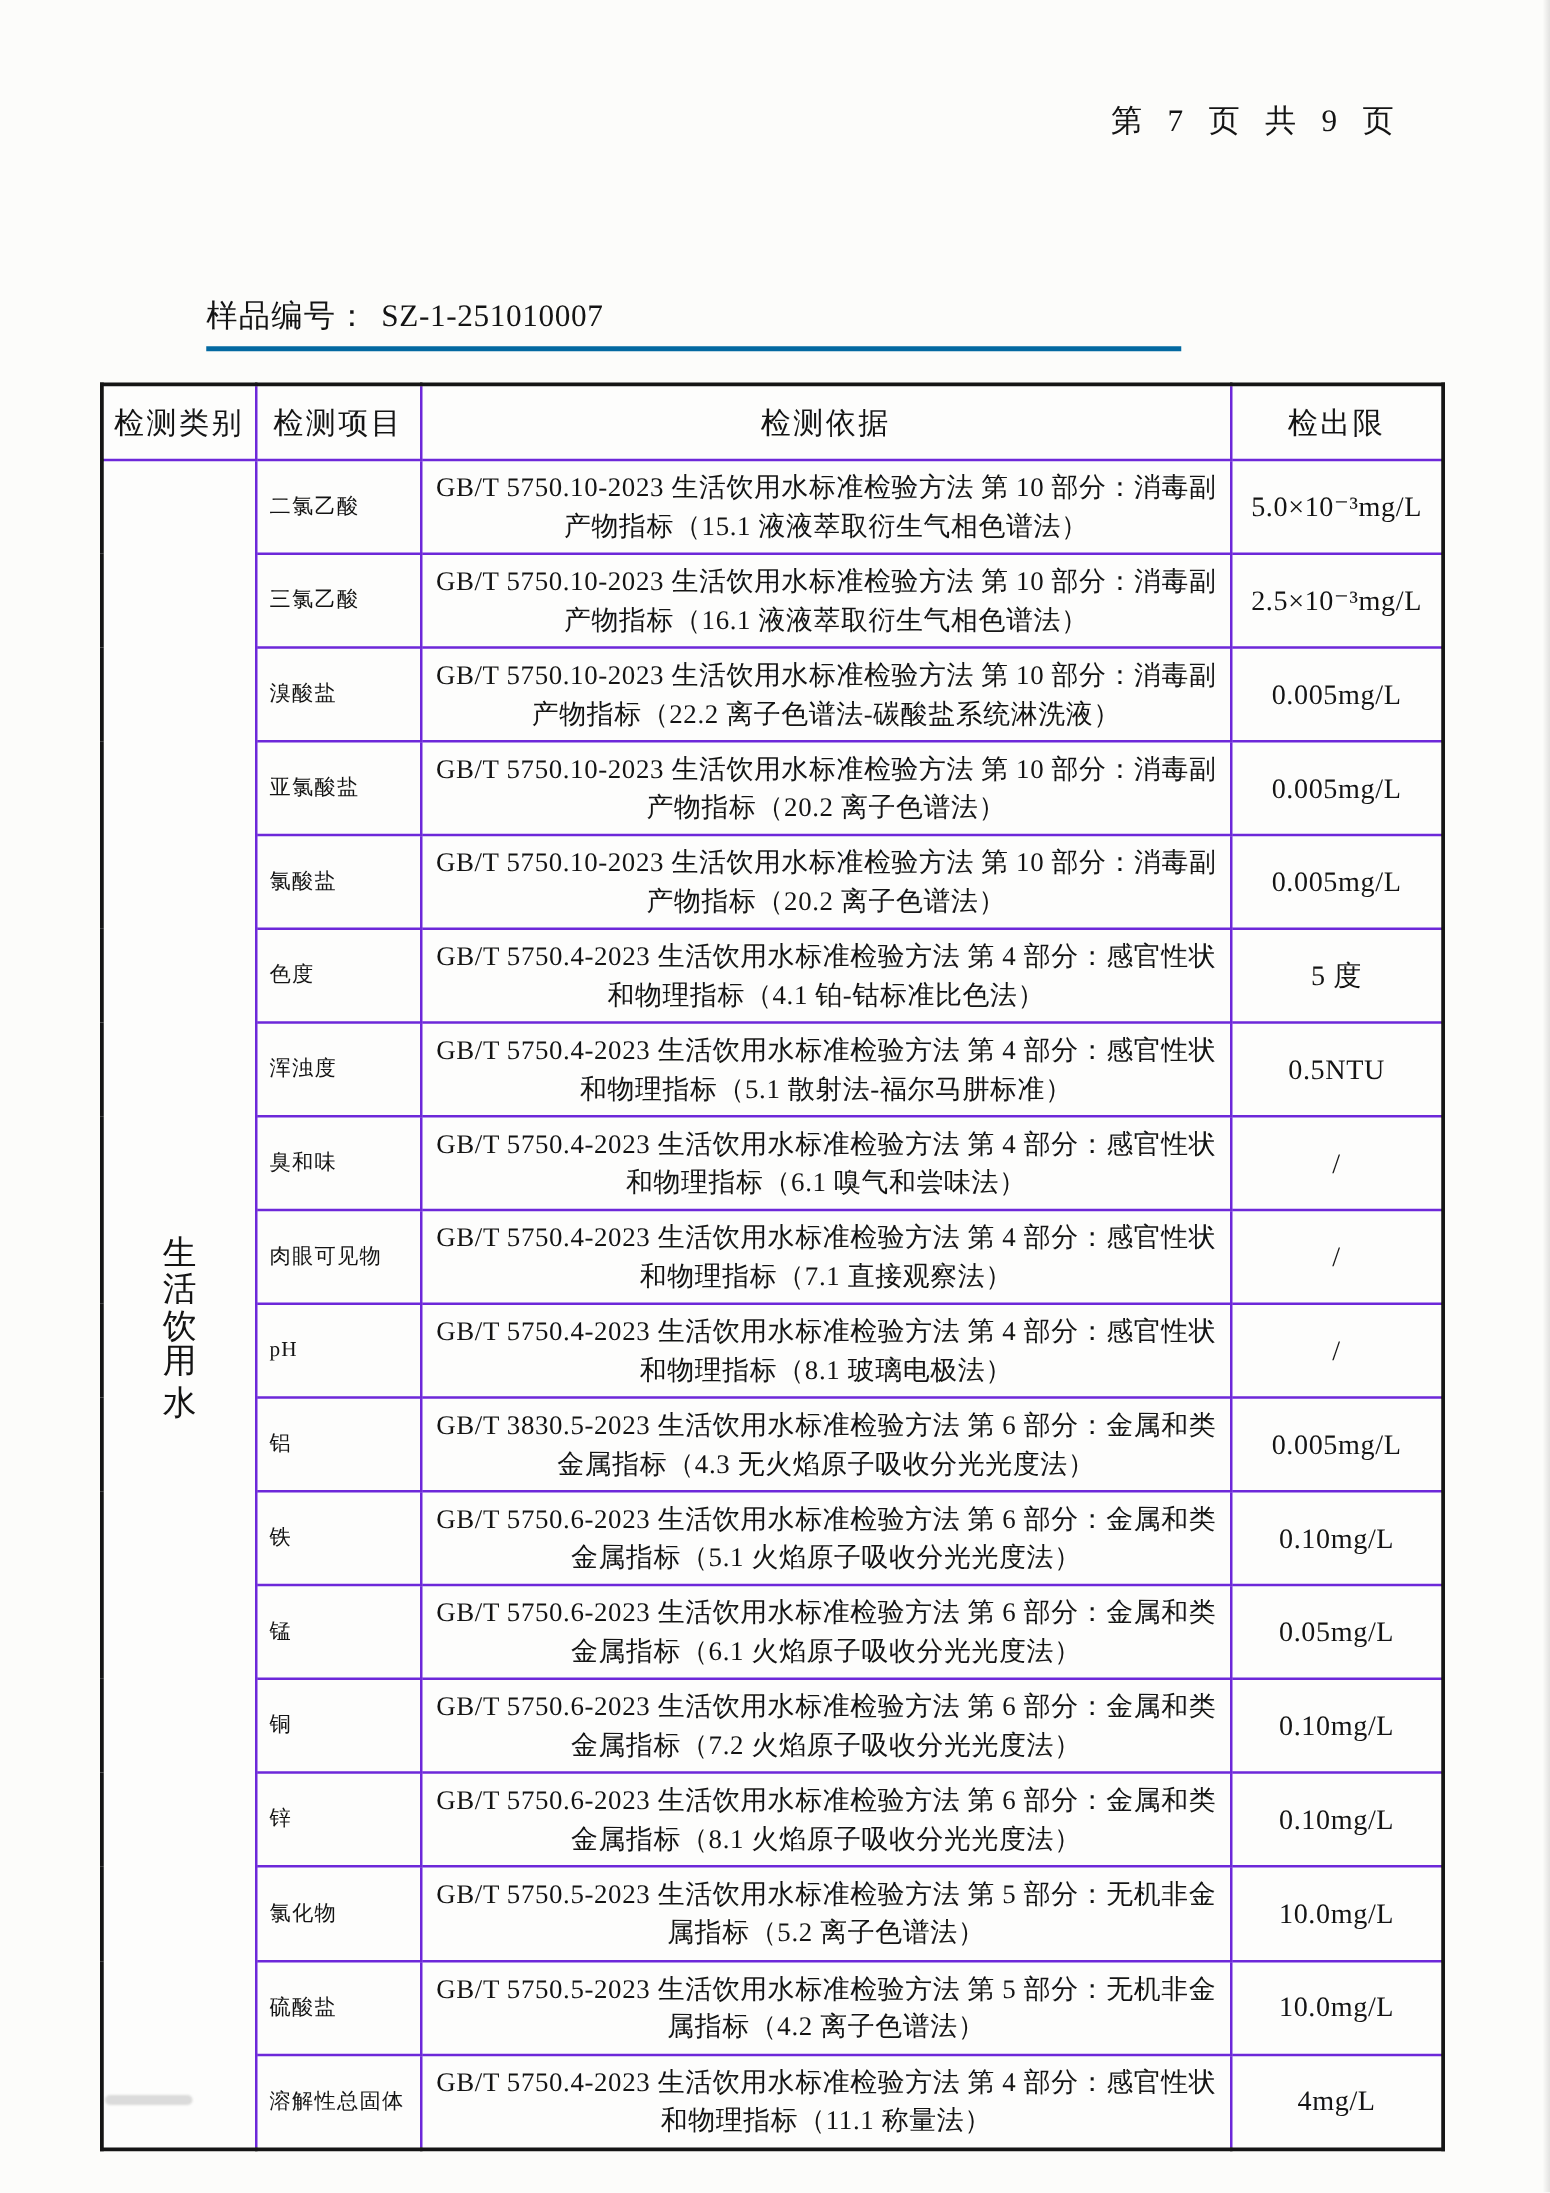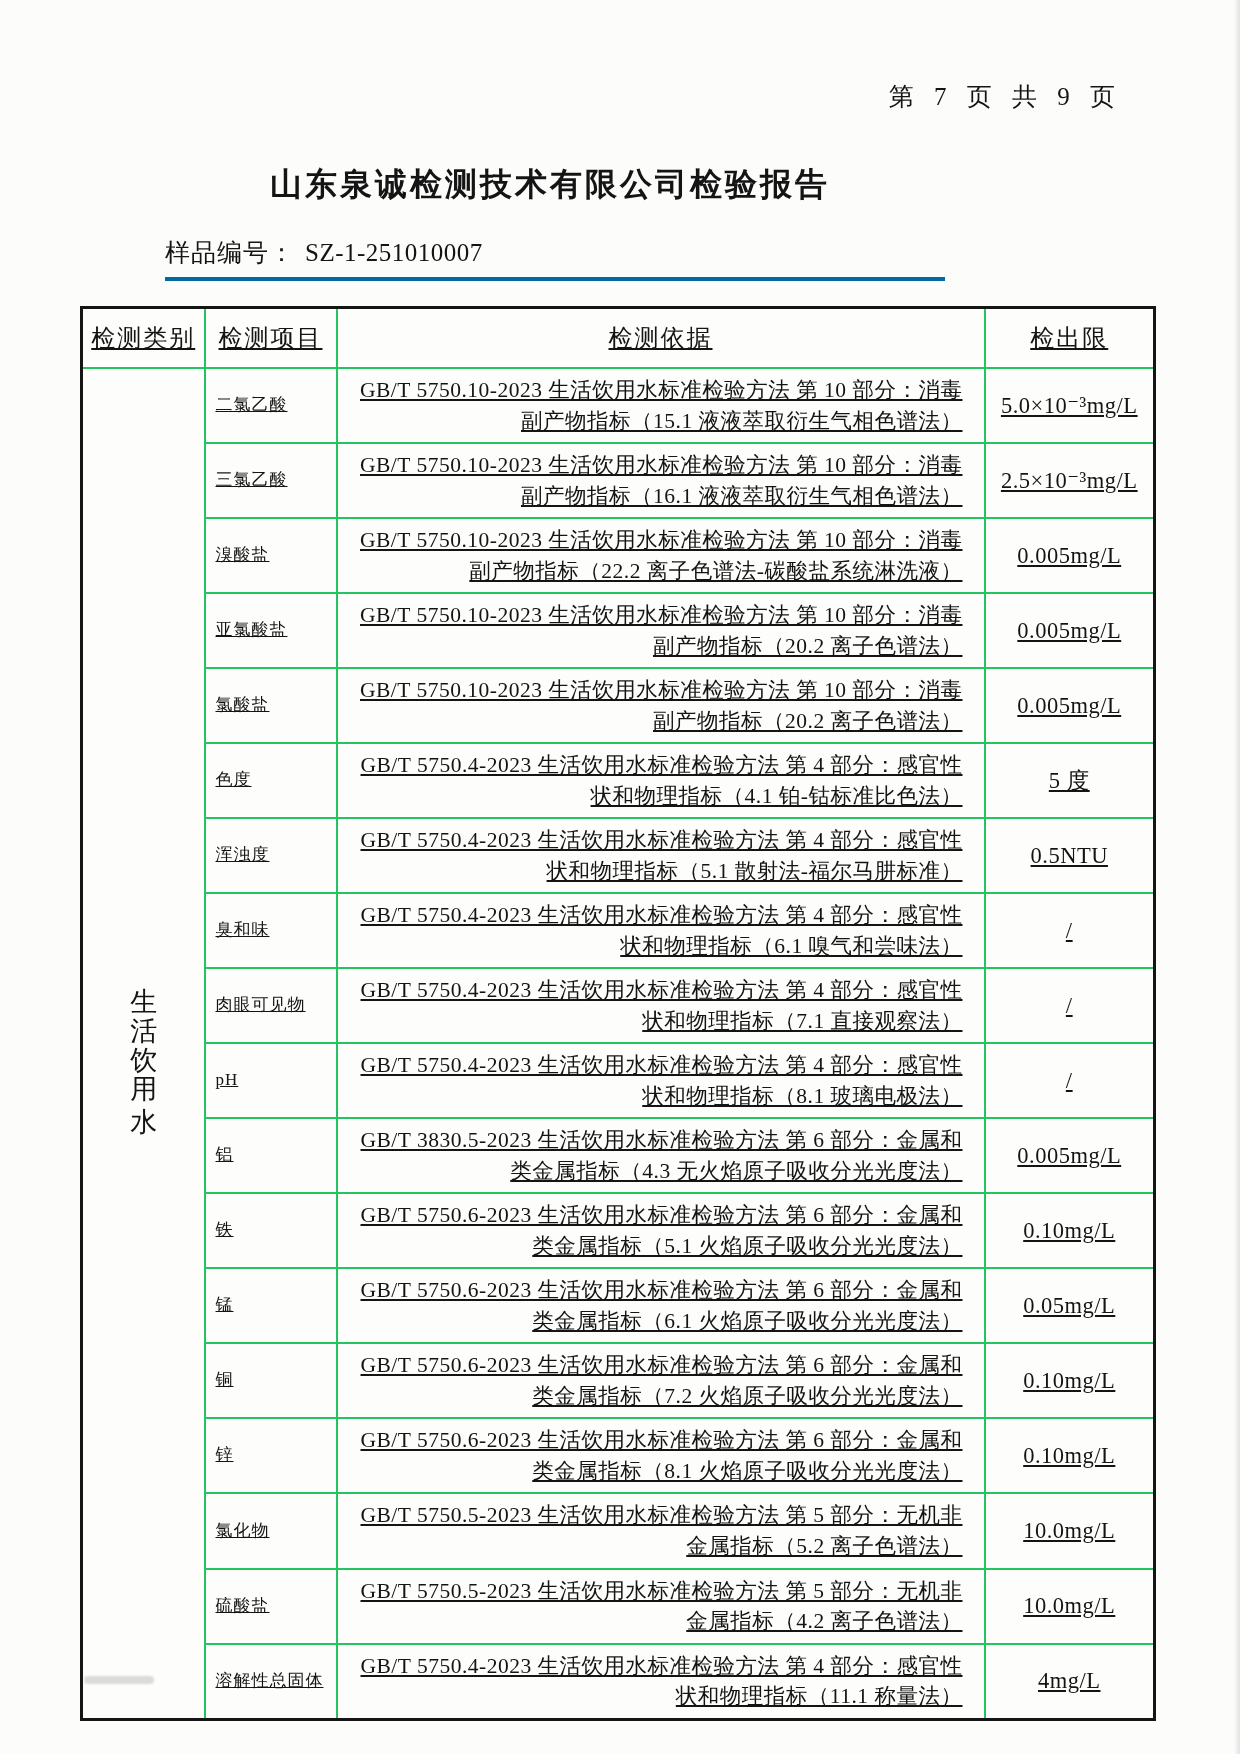--- a/index.html
+++ b/index.html
@@ -36,36 +36,35 @@
 
   table.report-table{
     position:absolute;top:306px;left:80px;
     width:1073px;
     border-collapse:collapse;
     border:3px solid #151515;
     table-layout:fixed;
     background:#fdfdfc;
   }
   .report-table th,.report-table td{
-    border:2px solid #22c55e;
+    border:2px solid #6d28d9;
     vertical-align:middle;
-    text-decoration:underline;
   }
   .report-table th{
     font-size:24px;font-weight:normal;
     text-align:center;letter-spacing:2px;
     height:54px;padding:2px 4px;
   }
   td.cell-item{
     text-align:left;font-size:17px;letter-spacing:1px;
     padding:6px 10px;line-height:1.35;
   }
   td.cell-basis{
-    text-align:right;font-size:21.5px;
-    padding:6px 21px 6px 11px;line-height:1.42;letter-spacing:0.5px;
+    text-align:center;font-size:21.5px;
+    padding:6px 10px 6px 11px;line-height:1.42;letter-spacing:0.5px;
   }
   td.cell-limit{
     text-align:center;font-size:22.5px;
     padding:6px 6px;letter-spacing:0.5px;white-space:nowrap;margin-left:44px;
   }
   td.cell-category{
     text-align:center;vertical-align:middle;
   }
   td.cell-category .vert{
     display:inline-block;
@@ -76,21 +75,20 @@
     line-height:1;
   }
 </style>
 </head>
 <body>
 
 <div class="page">
 
   <div class="pagination">第 7 页 共 9 页</div>
 
-  <h1 class="title">山东泉诚检测技术有限公司检验报告</h1>
 
   <div class="sample-row">
     <span>样品编号：</span><span class="sample-value">SZ-1-251010007</span>
   </div>
 
   <table class="report-table">
     <colgroup>
       <col style="width:123px">
       <col style="width:132px">
       <col style="width:648px">

